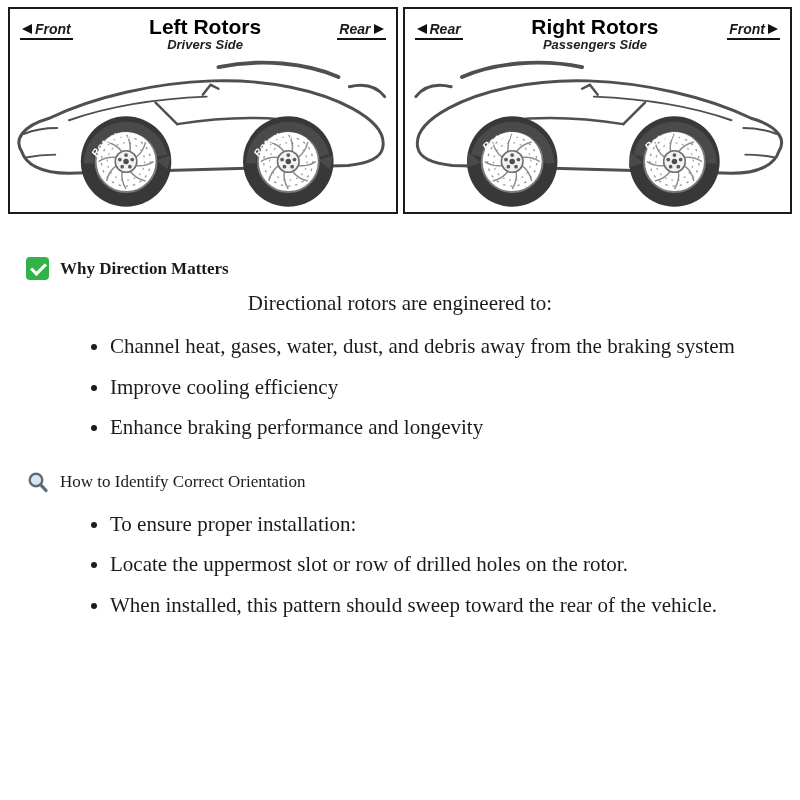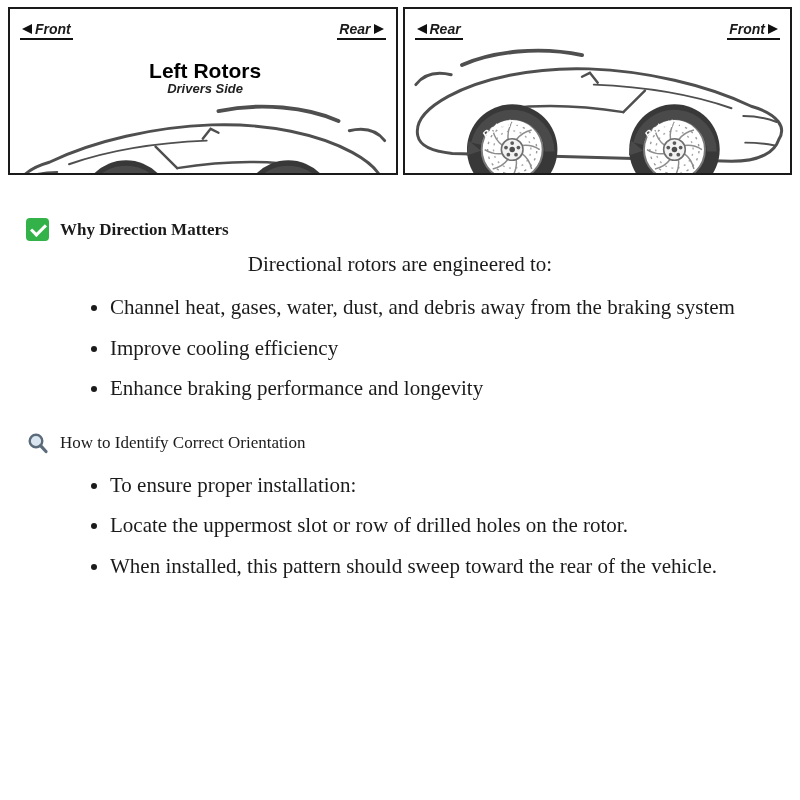--- a/index.html
+++ b/index.html
@@ -15,21 +15,21 @@
   
   .diagram-row {
     display: flex;
     gap: 5px;
     padding: 7px 8px 0 8px;
   }
   .panel {
     flex: 1;
     border: 2px solid #1a1a1a;
     background: #fff;
-    height: 168px;
+    height: 207px;
     overflow: hidden;
   }
   .panel-header {
     display: flex;
     justify-content: space-between;
     align-items: flex-start;
     padding: 7px 10px 0 10px;
     font-family: "Liberation Sans", sans-serif;
   }
   .dir-arrow {
@@ -39,21 +39,21 @@
     border-bottom: 2px solid #111;
     padding: 2px 2px 1px 2px;
     font-weight: bold;
     font-style: italic;
     font-size: 14px;
     margin-top: 3px;
   }
   .tri { width: 0; height: 0; border-top: 5px solid transparent; border-bottom: 5px solid transparent; }
   .tri-left  { border-right: 10px solid #111; }
   .tri-right { border-left: 10px solid #111; }
-  .panel-titles { text-align: center; line-height: 1.05; margin-top: 44px; }
+  .panel-titles { text-align: center; line-height: 1.05; }
   .panel-title { font-size: 21px; font-weight: bold; color: #000; }
   .panel-subtitle { font-size: 13px; font-weight: bold; font-style: italic; color: #222; }
   .car-svg { display: block; width: 100%; height: 158px; margin-top: 2px; }
 
   
   .content { padding: 16px 26px 0 26px; font-size: 21px; }
   .intro { line-height: 1.58; }
   .section-heading {
     display: flex;
     align-items: center;
@@ -177,20 +177,24 @@
         </g>
       </svg>
     </div>
 
     <div class="panel">
       <div class="panel-header">
         <span class="dir-arrow">
           <span class="tri tri-left"></span>
           <span>Rear</span>
         </span>
+        <span class="panel-titles">
+          <div class="panel-title">Right Rotors</div>
+          <div class="panel-subtitle">Passengers Side</div>
+        </span>
         <span class="dir-arrow">
           <span>Front</span>
           <span class="tri tri-right"></span>
         </span>
       </div>
 
       <svg class="car-svg" viewBox="0 0 392 158">
         <g transform="translate(392,0) scale(-1,1)">
           <use href="#carBody"></use>
           <use href="#wheelDef" transform="translate(118,108)"></use>

